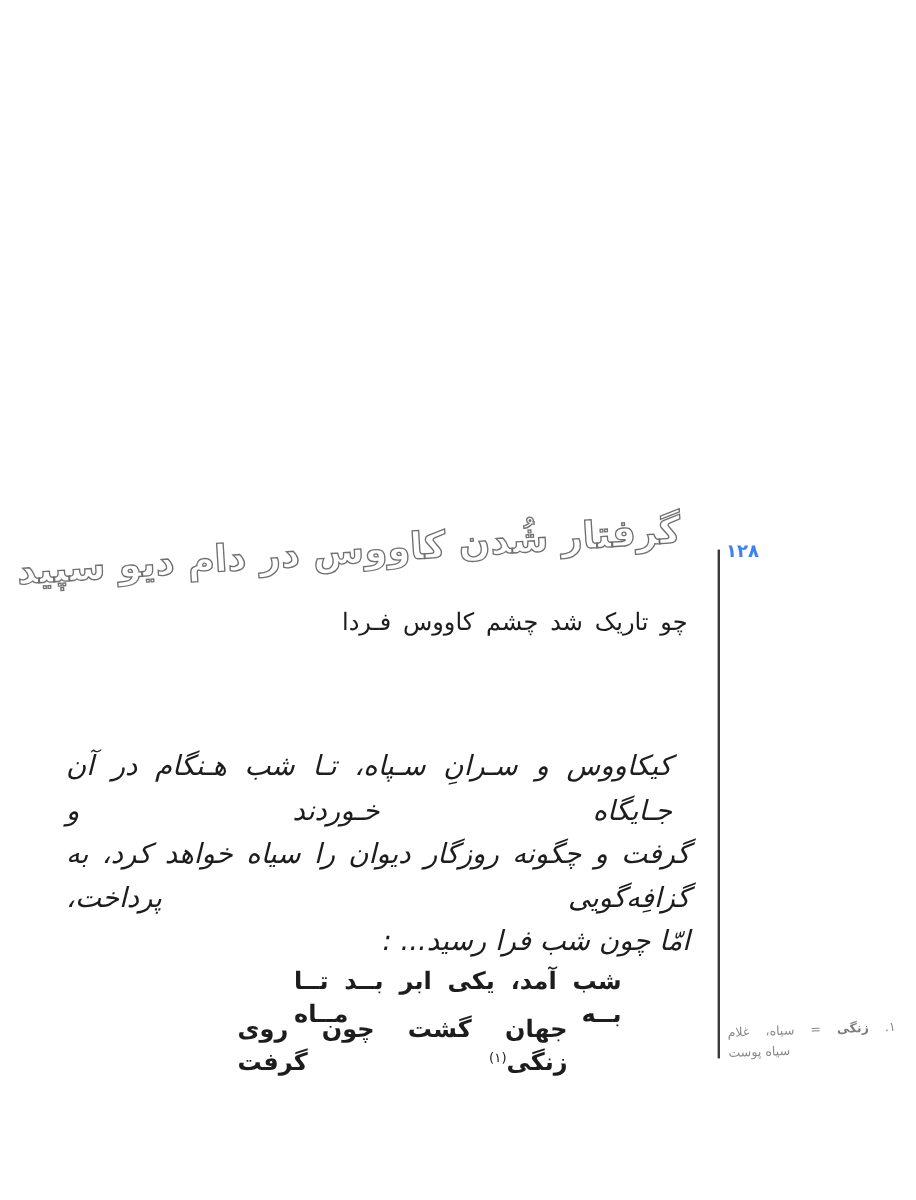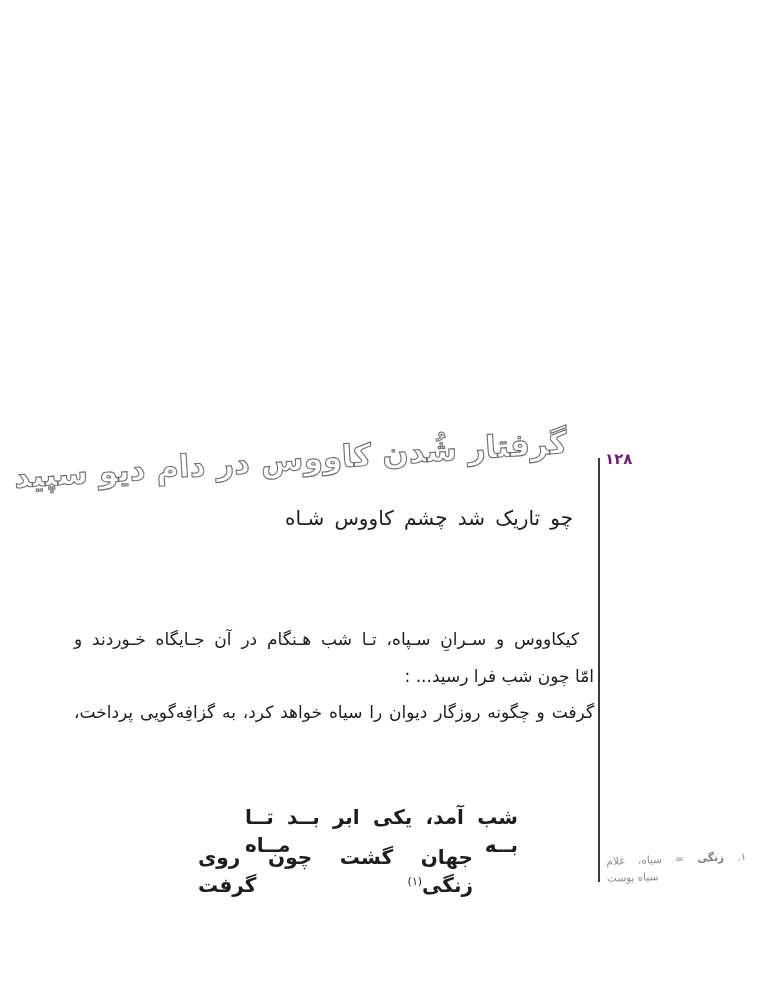--- a/index.html
+++ b/index.html
@@ -43,43 +43,44 @@
     height: 424px;
     background: #3a3a3a;
   }
   #page-number {
     position: absolute;
     left: 605px;
     top: 450px;
     direction: rtl;
     font-size: 15px;
     font-weight: 700;
-    color: #701a75;
+    color: #3b82f6;
   }
   
   #poem-opening {
     position: absolute;
     left: 285px;
     top: 498px;
     width: 288px;
     direction: rtl;
     font-size: 20px;
     font-weight: 500;
     line-height: 40px;
   }
   
   #prose {
     position: absolute;
-    left: 74px;
+    left: 55px;
     top: 621px;
     width: 520px;
     direction: rtl;
-    font-size: 17px;
+    font-size: 23px;
     font-weight: 500;
     line-height: 36.5px;
+    font-style: italic;
   }
   #prose .prose-line:first-child { padding-right: 15px; }
   #prose .prose-line.last {
     text-align: right;
     text-align-last: right;
   }
   
   .jline {
     text-align: justify;
     text-align-last: justify;
@@ -128,27 +129,27 @@
 
 <div id="page">
 
   <div id="title">گرفتار شُدن کاووس در دام دیو سپید</div>
 
   <div id="margin-rule"></div>
 
   <div id="page-number">۱۲۸</div>
 
   <div id="poem-opening">
-    <div class="jline">چو تاریک شد چشم کاووس شـاه</div>
+    <div class="jline">چو تاریک شد چشم کاووس فـردا</div>
   </div>
 
   <div id="prose">
     <div class="prose-line jline">کیکاووس و سـرانِ سـپاه، تـا شب هـنگام در آن جـایگاه خـوردند و</div>
+    <div class="prose-line jline">گرفت و چگونه روزگار دیوان را سیاه خواهد کرد، به گزافِه‌گویی پرداخت،</div>
     <div class="prose-line last">امّا چون شب فرا رسید... :</div>
-    <div class="prose-line jline">گرفت و چگونه روزگار دیوان را سیاه خواهد کرد، به گزافِه‌گویی پرداخت،</div>
   </div>
 
   <div id="poem-closing-l1" class="bold-verse jline">شب آمد، یکی ابر بــد تــا بــه مــاه</div>
 
   <div id="poem-closing-l2" class="bold-verse jline">
     <span>جهان گشت چون روی زنگی</span><sup>(۱)</sup><span> گرفت</span>
   </div>
 
   <div id="footnote">
     <div class="fn-line1">

